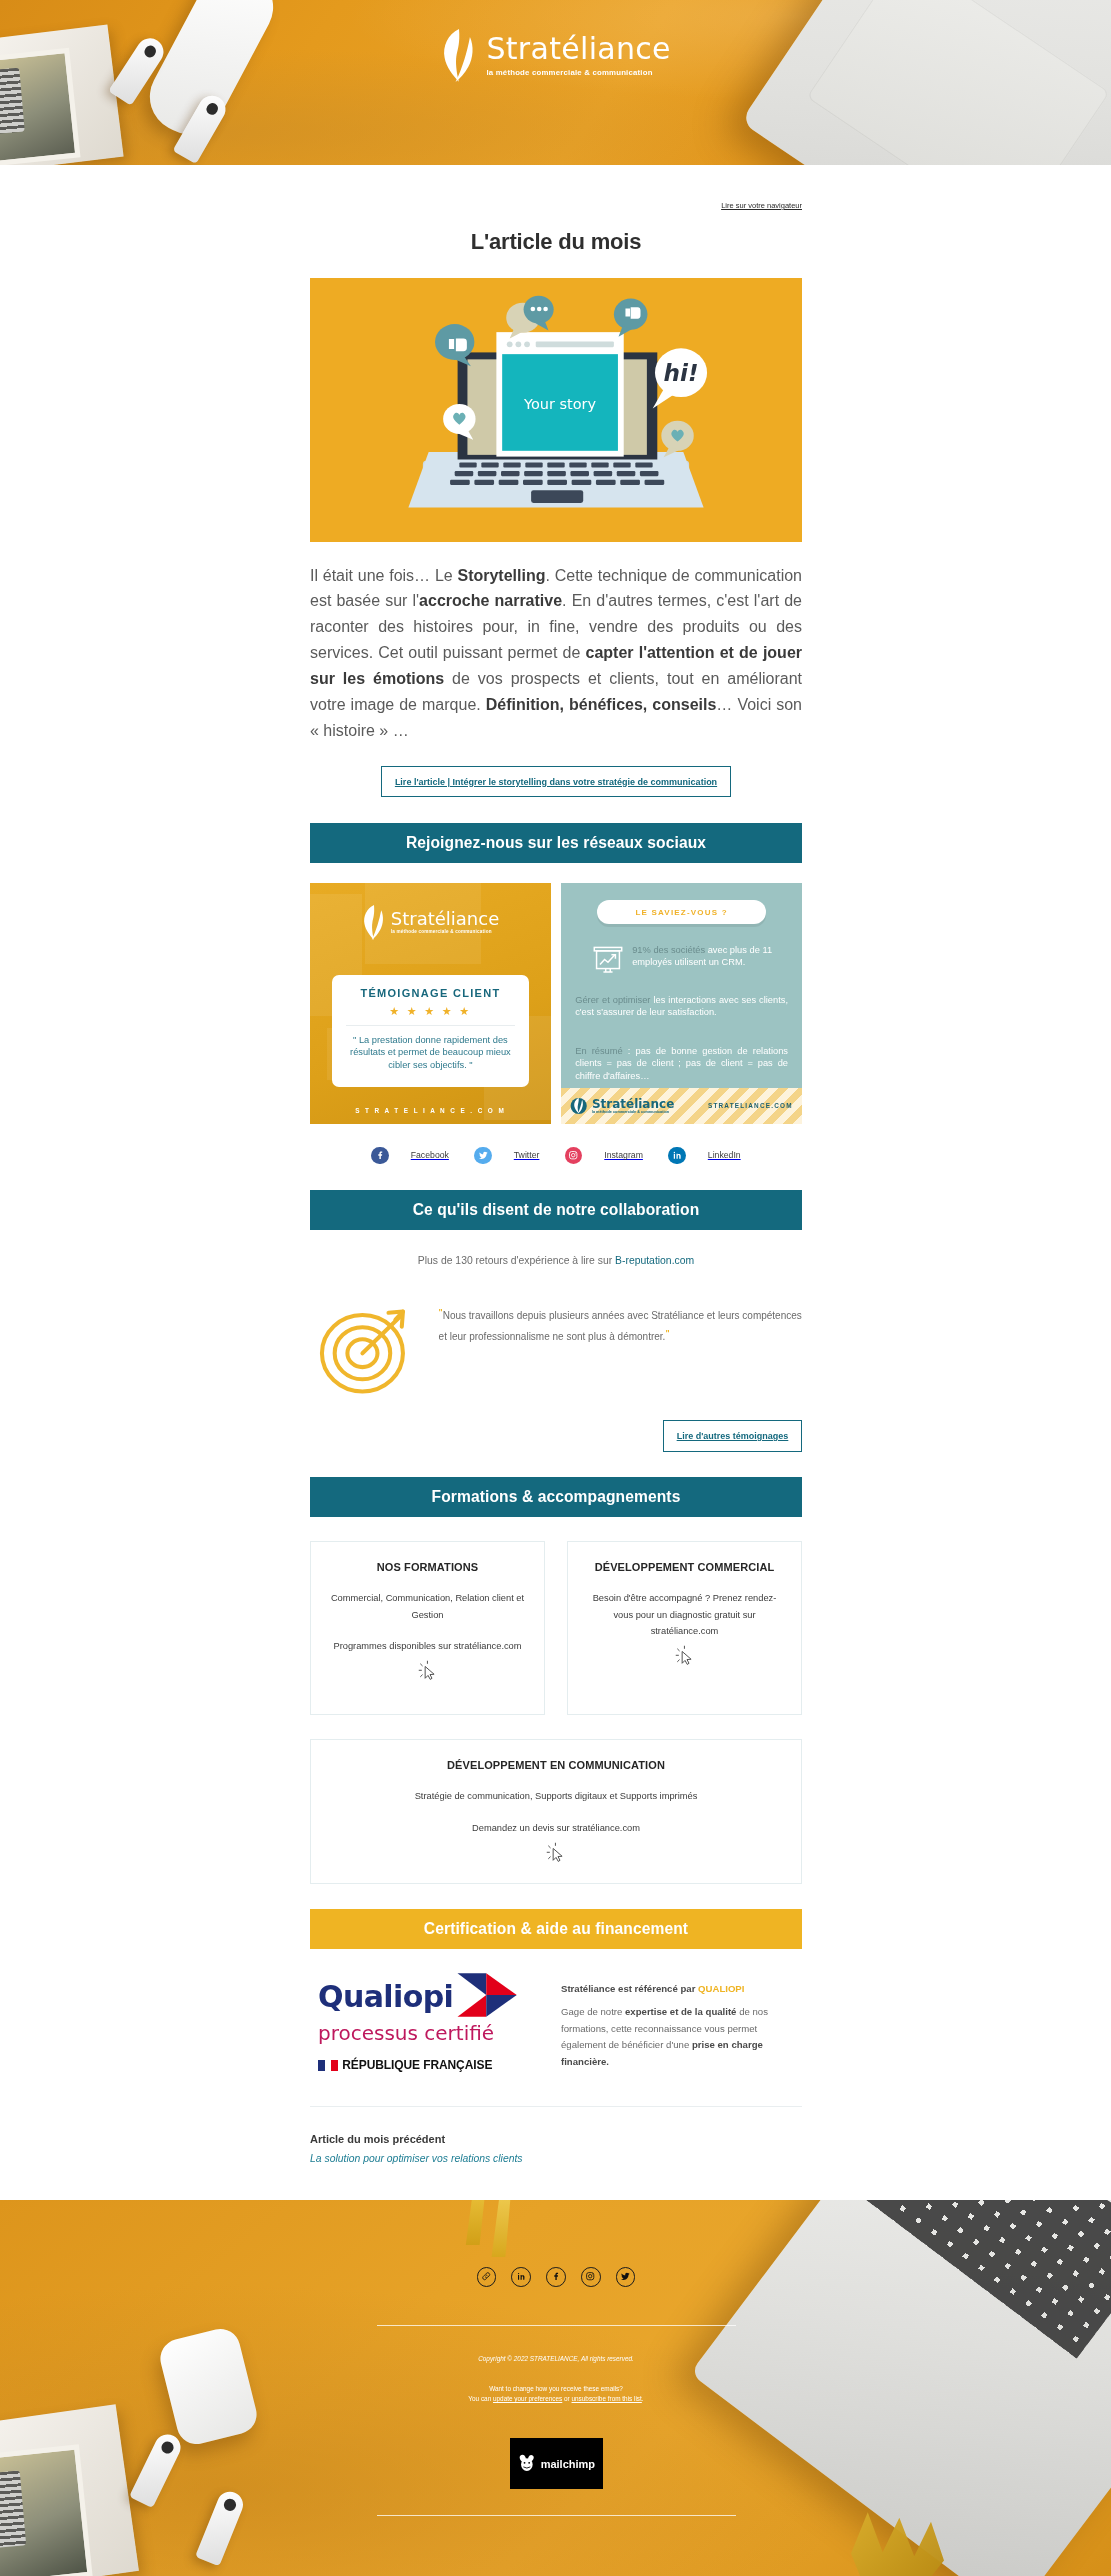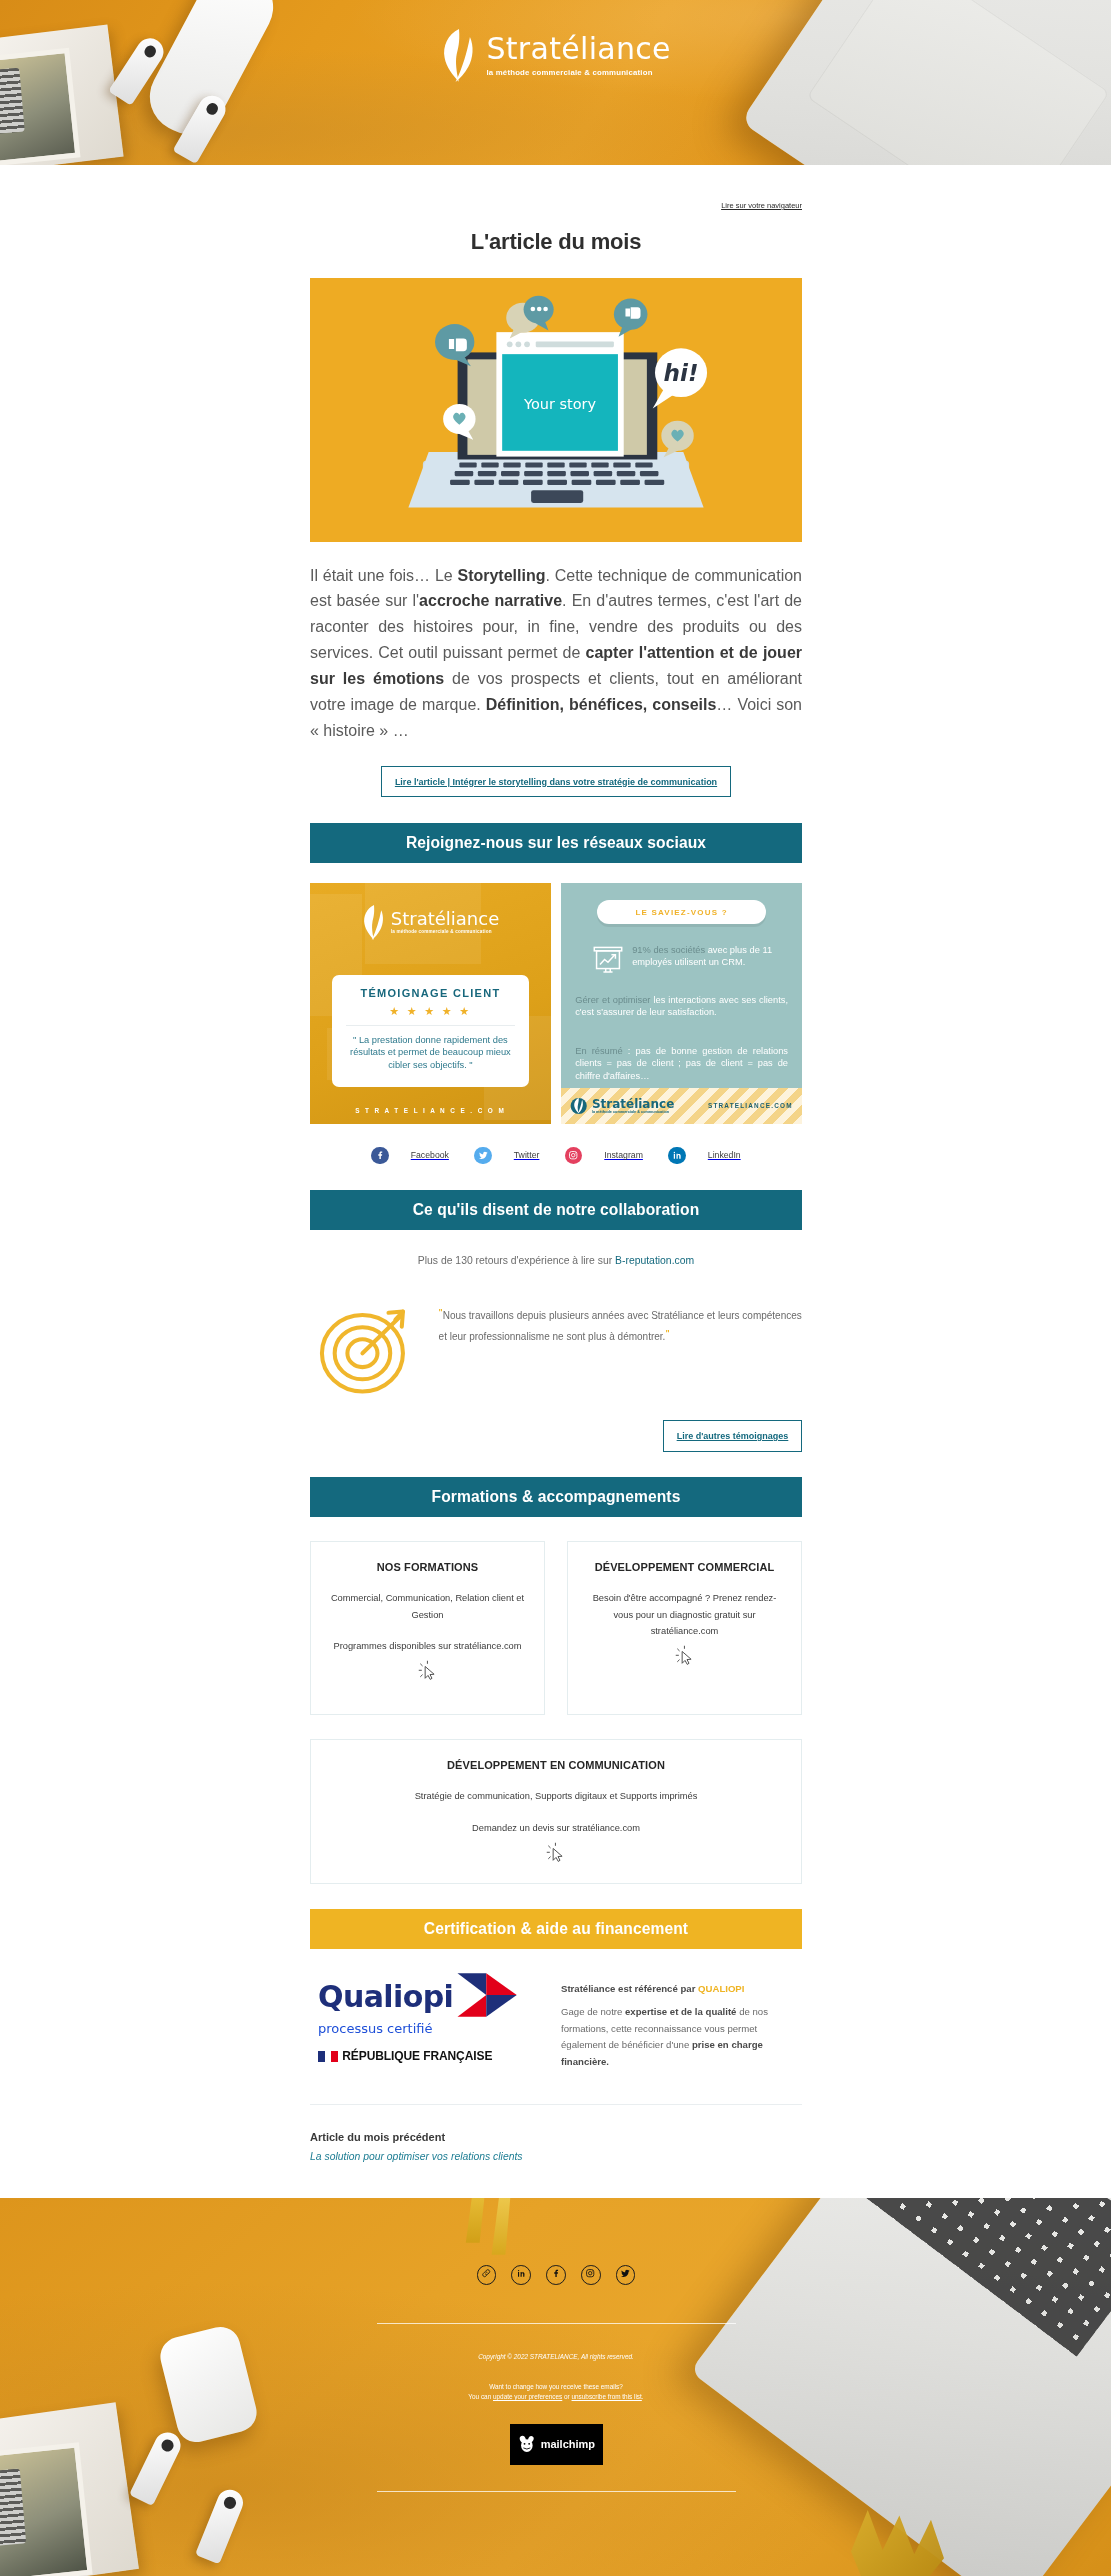--- a/index.html
+++ b/index.html
@@ -203,21 +203,21 @@
   .cursor-ic { margin-top:5.8px; }
   .cursor-ic svg { width:24px; height:24px; }
   .fcard.c1 { min-height:174px; }
   .fcard.c2 { min-height:174px; }
 
   
   .qual { display:flex; align-items:flex-start; gap:23px; margin-top:23px; padding-left:8px; }
   .qual-logo { width:220px; flex:none; }
   .qual-q { display:flex; align-items:center; gap:2.3px; }
   .qual-q .word { color:#1e2f7a; font-size:30px; font-weight:700; font-family:"DejaVu Sans",sans-serif; letter-spacing:-0.6px;}
-  .qual-sub { color:#1d4ed8; font-size:13px; margin-top:1.2px; font-family:"DejaVu Sans",sans-serif;}
+  .qual-sub { color:#be185d; font-size:20px; margin-top:1.2px; font-family:"DejaVu Sans",sans-serif;}
   .qual-rf { display:flex; align-items:center; gap:4.6px; margin-top:12.7px; }
   .qual-rf .flag { display:flex; height:11px; width:19.7px; }
   .qual-rf .flag i { flex:1; display:block; }
   .qual-rf .txt { font-size:12px; font-weight:700; color:#111; letter-spacing:-0.1px; }
   .qual-txt { padding-top:10.4px; }
   .qual-txt .lead { font-size:9.6px; font-weight:700; color:#4a4a4a; }
   .qual-txt .lead b { color:#efb423; font-weight:700; }
   .qual-txt p { font-size:9.6px; color:#6a6a6a; line-height:1.72; margin-top:10.4px; }
   .qual-txt p b { color:#4a4a4a; }
 
@@ -300,21 +300,21 @@
   .ft-ic {
     width:19.7px; height:19.7px; border:1.2px solid #1b1b1b; border-radius:50%;
     display:flex; align-items:center; justify-content:center;
   }
   .ft-ic svg { width:10.4px; height:10.4px; }
   .ft-rule { height:0.6px; background:rgba(255,255,255,.75); margin:38px auto 0; width:359px; }
   .ft-copy { color:#fff; font-size:6.4px; font-style:italic; margin-top:30px; }
   .ft-pref { color:#fff; font-size:6.4px; line-height:1.55; margin-top:22px; }
   .ft-pref a { color:#fff; text-decoration:underline; }
   .ft-mc {
-    width:93px; height:41px; background:#000; margin:22px auto 0;
+    width:93px; height:51px; background:#000; margin:34px auto 0;
     display:flex; align-items:center; justify-content:center; gap:4px;
   }
   .ft-mc svg { width:19.7px; height:19.7px; }
   .ft-mc span { color:#fff; font-size:11px; font-weight:700; }
   .ft-rule2 { height:0.6px; background:rgba(255,255,255,.75); margin:26px auto 0; width:359px; }
 </style>
 </head>
 <body>
 
 <div class="page">

